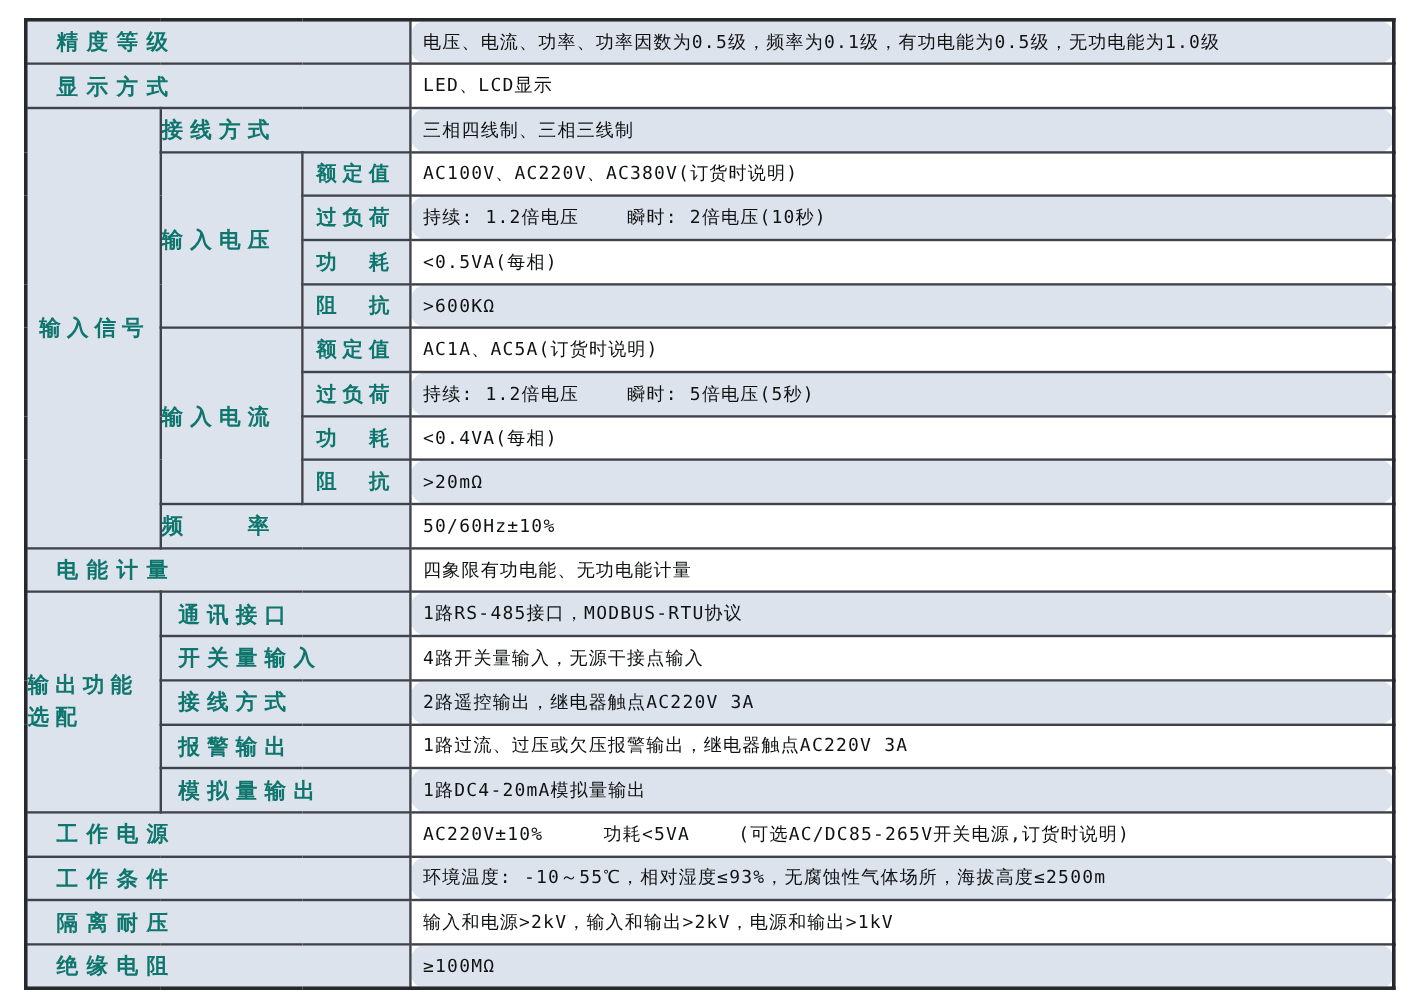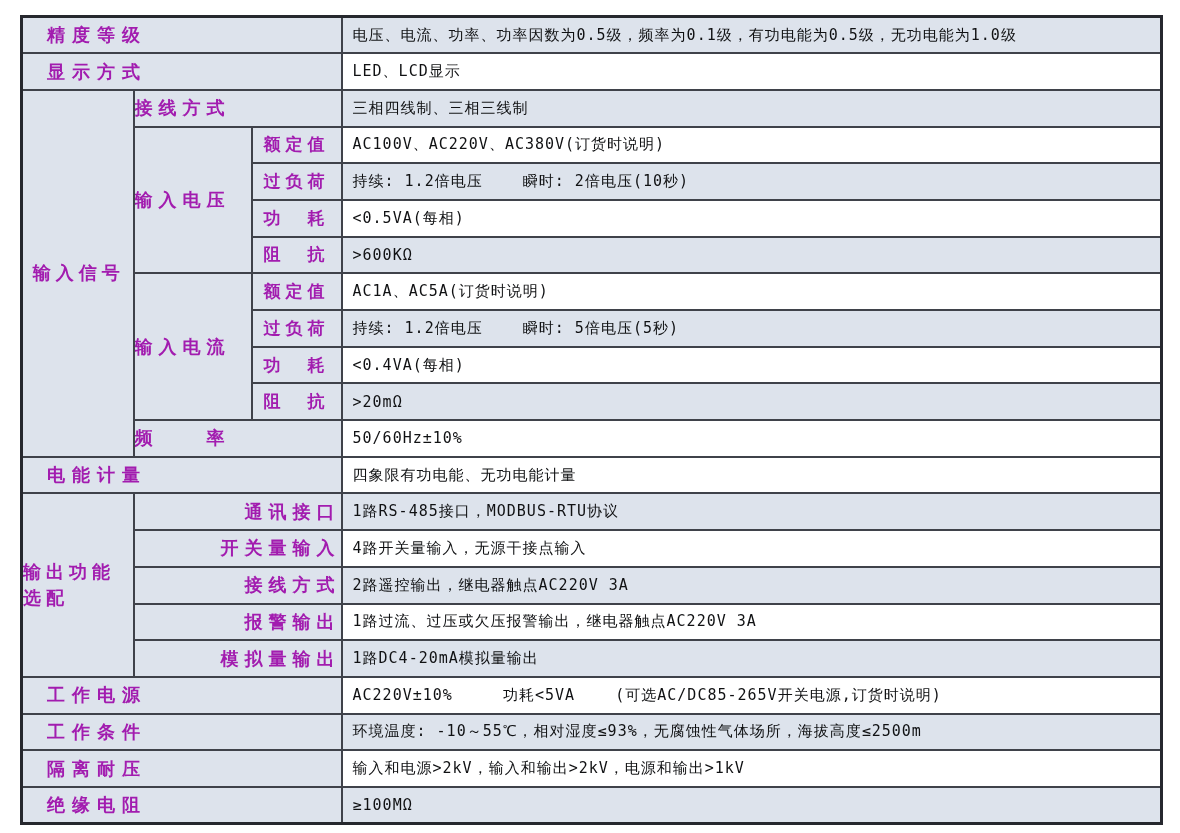--- a/index.html
+++ b/index.html
@@ -10,33 +10,33 @@
   }
   table.spec {
     position:absolute; left:20px; top:15px;
     width:1143px; border-collapse:collapse; table-layout:fixed;
     border:3px solid #26282e;
   }
   tr.r { height:36.7px; }
   td { border:2px solid #3f424a; padding:0; vertical-align:middle; overflow:hidden; }
   
   td.lab {
-    background:#dde3ec; font-weight:bold; font-size:18px; color:#a21caf;
+    background:#dde3ec; font-weight:bold; font-size:18px; color:#0f766e;
   }
   td.lab.main-left { text-align:left; padding-left:24px; letter-spacing:7px; }
   td.lab.col1 { text-align:center; letter-spacing:5px; padding-left:2px; }
   td.lab.ctr { text-align:left; letter-spacing:6px; }
-  td.lab.mid-left { text-align:right; padding-left:14px; letter-spacing:6px; }
+  td.lab.mid-left { text-align:left; padding-left:14px; letter-spacing:6px; }
   td.lab.sub { text-align:center; letter-spacing:5px; font-size:17px;margin-left:36px; }
   td.lab.two-line { white-space:pre-line; line-height:26px; text-align:left; letter-spacing:5px; }
   
   td.val {
     font-family:"DejaVu Sans Mono","Liberation Mono",monospace;
     font-size:15px; color:#101113; text-align:left; padding-left:10px;
-    white-space:pre; letter-spacing:1px;
+    white-space:pre; letter-spacing:1px;border-radius:14px;
   }
   .bg-b { background:#dde3ec; }
   .bg-w { background:#ffffff; }
 </style>
 </head>
 <body>
 
 <table class="spec">
   <colgroup>
     <col style="width:112px">

